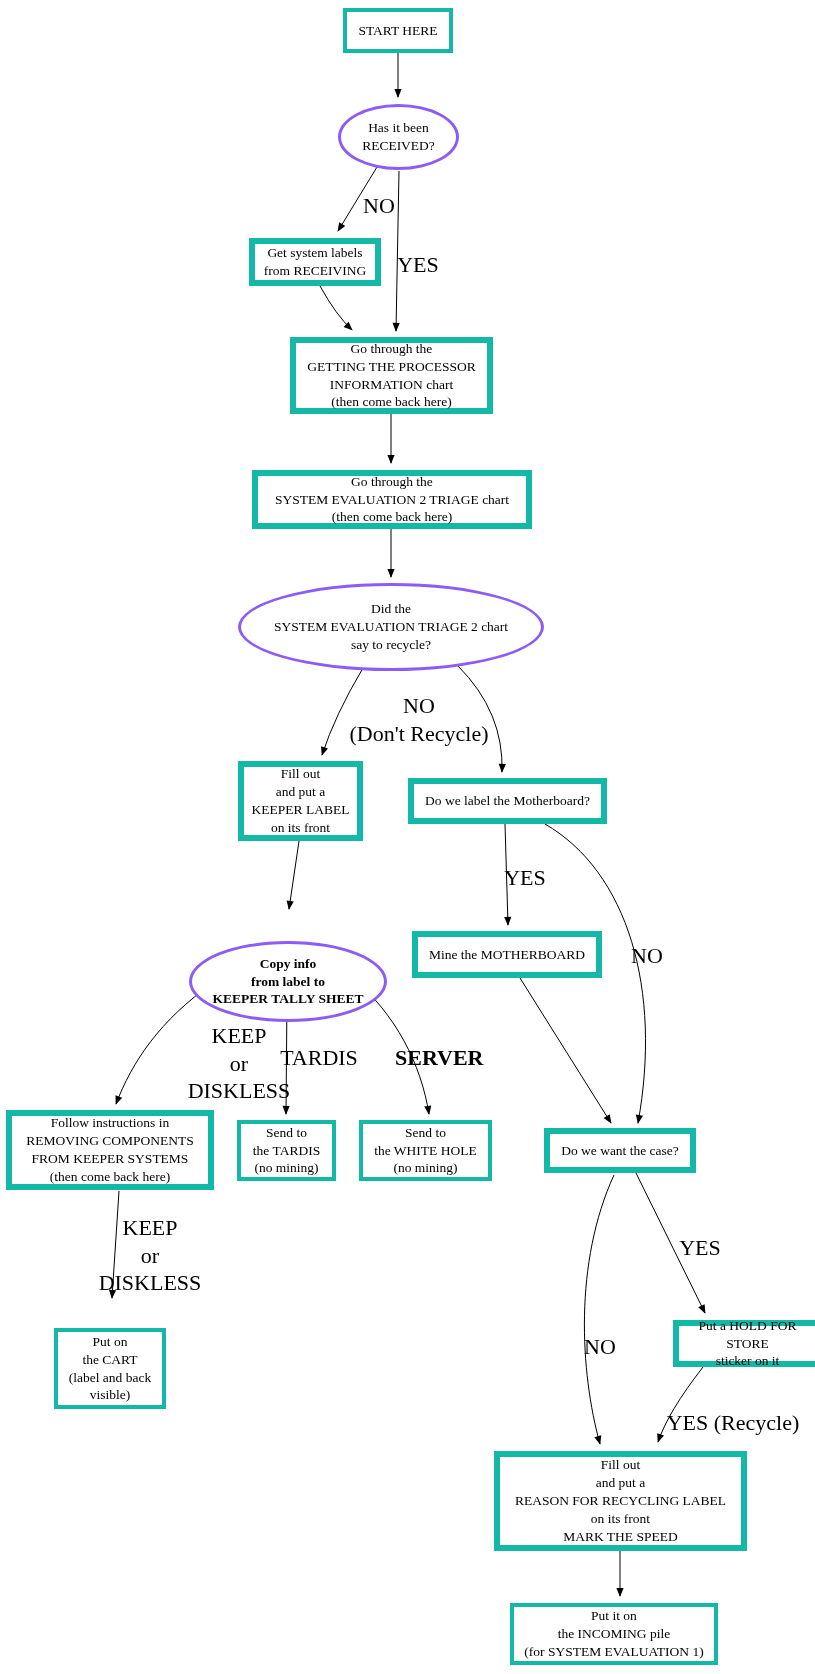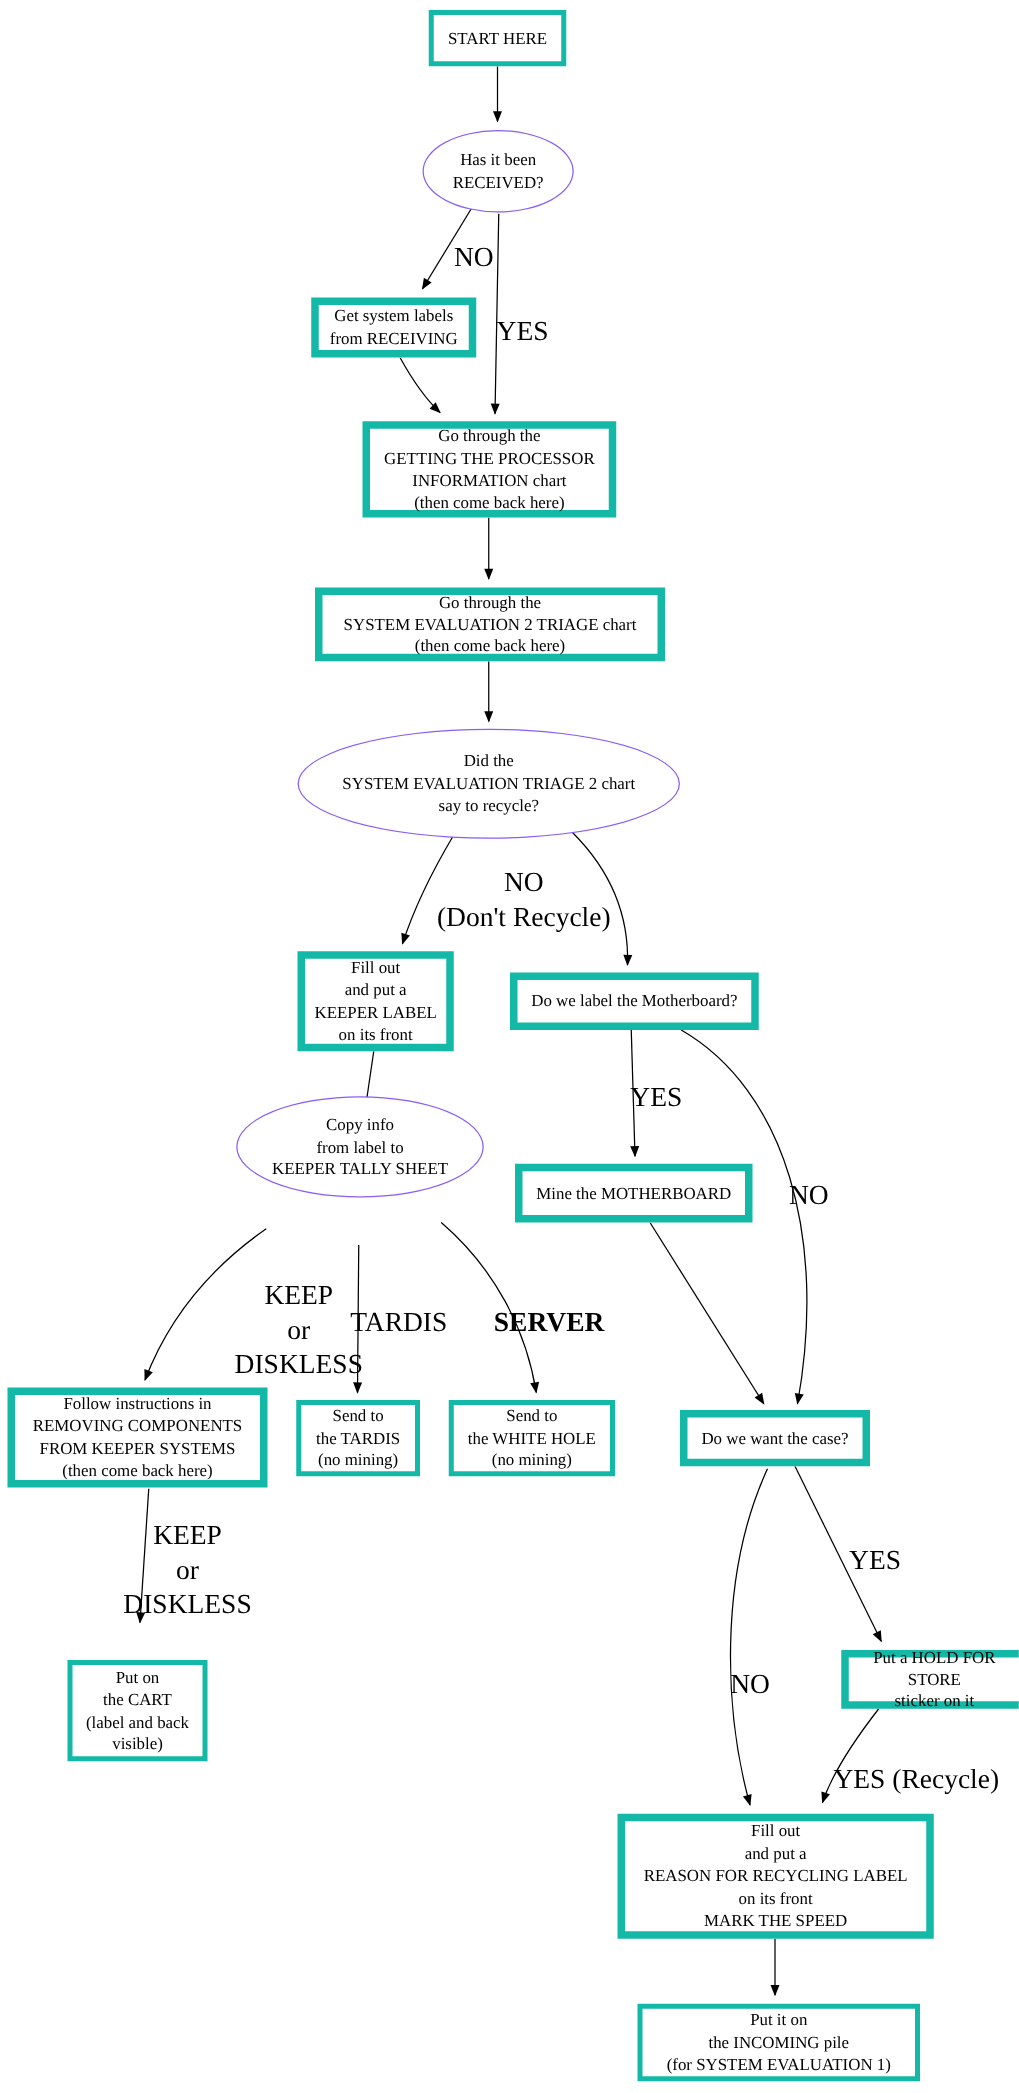--- a/index.html
+++ b/index.html
@@ -10,21 +10,21 @@
   svg.edges { position:absolute; left:0; top:0; width:815px; height:1674px; }
   .node {
     position:absolute; box-sizing:border-box;
     display:flex; align-items:center; justify-content:center;
     text-align:center; font-size:13.5px; line-height:1.32; color:#000;
     background:#fff;
   }
   .node .lbl { white-space:pre-line; }
   .box { border:6px solid #14b8a6; }
   .bold { border-width:4px; }
-  .ellipse { border:1px solid #8b5cf6; border-radius:50%; }
+  .ellipse { border:3px solid #8b5cf6; border-radius:50%; }
   .edge-label {
     position:absolute; font-size:22px; line-height:1.25;
     text-align:center; white-space:pre-line; color:#000;
   }
 </style>
 </head>
 <body>
 
 <div class="canvas">
 
@@ -95,21 +95,21 @@
     <span class="lbl">Fill out
 and put a
 KEEPER LABEL
 on its front</span>
   </div>
 
   <div class="node box" style="left:408px;top:778px;width:199px;height:46px;">
     <span class="lbl">Do we label the Motherboard?</span>
   </div>
 
-  <div class="node ellipse" style="left:189px;top:877px;width:198px;height:81px;">
+  <div class="node ellipse" style="left:189px;top:941px;width:198px;height:81px;font-weight:bold;">
     <span class="lbl">Copy info
 from label to
 KEEPER TALLY SHEET</span>
   </div>
 
   <div class="node box" style="left:412px;top:931px;width:190px;height:47px;">
     <span class="lbl">Mine the MOTHERBOARD</span>
   </div>
 
   <div class="node box" style="left:6px;top:1110px;width:208px;height:80px;">
@@ -148,21 +148,21 @@
   </div>
 
   <div class="node box" style="left:494px;top:1451px;width:253px;height:100px;">
     <span class="lbl">Fill out
 and put a
 REASON FOR RECYCLING LABEL
 on its front
 MARK THE SPEED</span>
   </div>
 
-  <div class="node box bold" style="left:510px;top:1603px;width:226px;height:62px;">
+  <div class="node box bold" style="left:510px;top:1603px;width:208px;height:62px;">
     <span class="lbl">Put it on
 the INCOMING pile
 (for SYSTEM EVALUATION 1)</span>
   </div>
 
   <div class="edge-label" style="left:349px;top:192px;width:60px;">NO</div>
   <div class="edge-label" style="left:390px;top:251px;width:56px;">YES</div>
   <div class="edge-label" style="left:329px;top:692px;width:180px;">NO
 (Don't Recycle)</div>
   <div class="edge-label" style="left:497px;top:864px;width:56px;">YES</div>

